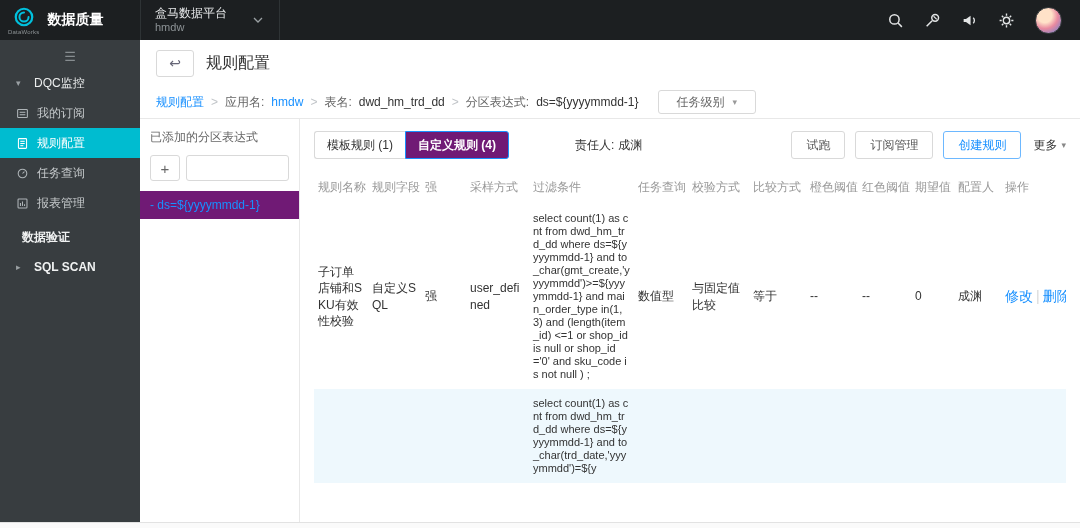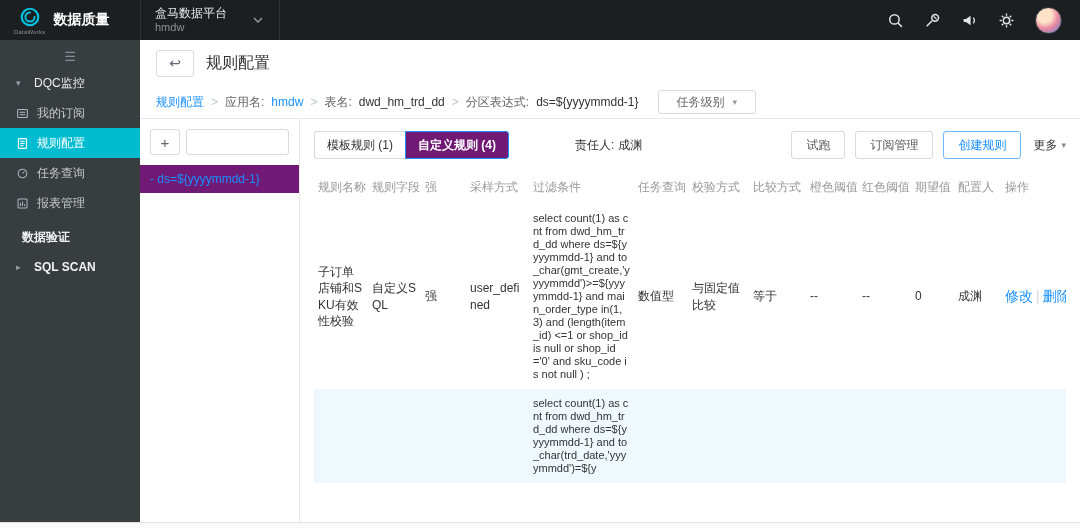--- a/index.html
+++ b/index.html
@@ -2,21 +2,21 @@
 <html><head>
 <meta charset="utf-8">
 <style>
   * { margin:0; padding:0; box-sizing:border-box; }
   html,body { width:1080px; height:528px; overflow:hidden; }
   body { font-family:"Liberation Sans","DejaVu Sans",sans-serif; font-size:12px; color:#333; background:#fff; }
   .app { width:1080px; height:528px; display:flex; flex-direction:column; }
 
   
   .topbar { height:40px; background:#1c1f21; display:flex; align-items:center; color:#fff; flex-shrink:0; }
-  .logo-area { width:140px; flex-shrink:0; display:flex; align-items:center; gap:8px; padding-left:14px; }
+  .logo-area { width:140px; flex-shrink:0; display:flex; align-items:center; gap:8px; padding-left:8px; }
   .logo-stack { display:flex; flex-direction:column; align-items:center; }
   .logo-sub { font-size:6px; color:#8d9396; margin-top:1px; letter-spacing:.2px; }
   .product-name { font-size:14px; font-weight:bold; color:#fff; }
   .workspace { height:100%; display:flex; align-items:center; padding:0 14px; border-left:1px solid #2e3335; border-right:1px solid #2e3335; gap:26px; cursor:pointer; min-width:140px; }
   .ws-lines { display:flex; flex-direction:column; line-height:1.25; }
   .ws-name { font-size:12px; color:#e8eaeb; }
   .ws-code { font-size:11px; color:#8d9396; }
   .top-right { margin-left:auto; display:flex; align-items:center; gap:20px; padding-right:18px; }
   .top-icon { color:#e3e5e6; display:flex; cursor:pointer; }
   .avatar { width:27px; height:27px; border-radius:50%; cursor:pointer;
@@ -230,20 +230,21 @@
         <span class="bc-value">ds=${yyyymmdd-1}</span>
         <span class="level-select">
           <span>任务级别</span>
           <span class="caret">▾</span>
         </span>
       </div>
 
       <div class="content">
 
         <div class="partition-panel">
+          <div class="pp-title">已添加的分区表达式</div>
           <div class="pp-row">
             <div class="pp-add">+</div>
             <input class="pp-input" value="" style="">
           </div>
           <div class="pp-item">- ds=${yyyymmdd-1}</div>
         </div>
 
         <div class="rules">
 
           <div class="toolbar">

